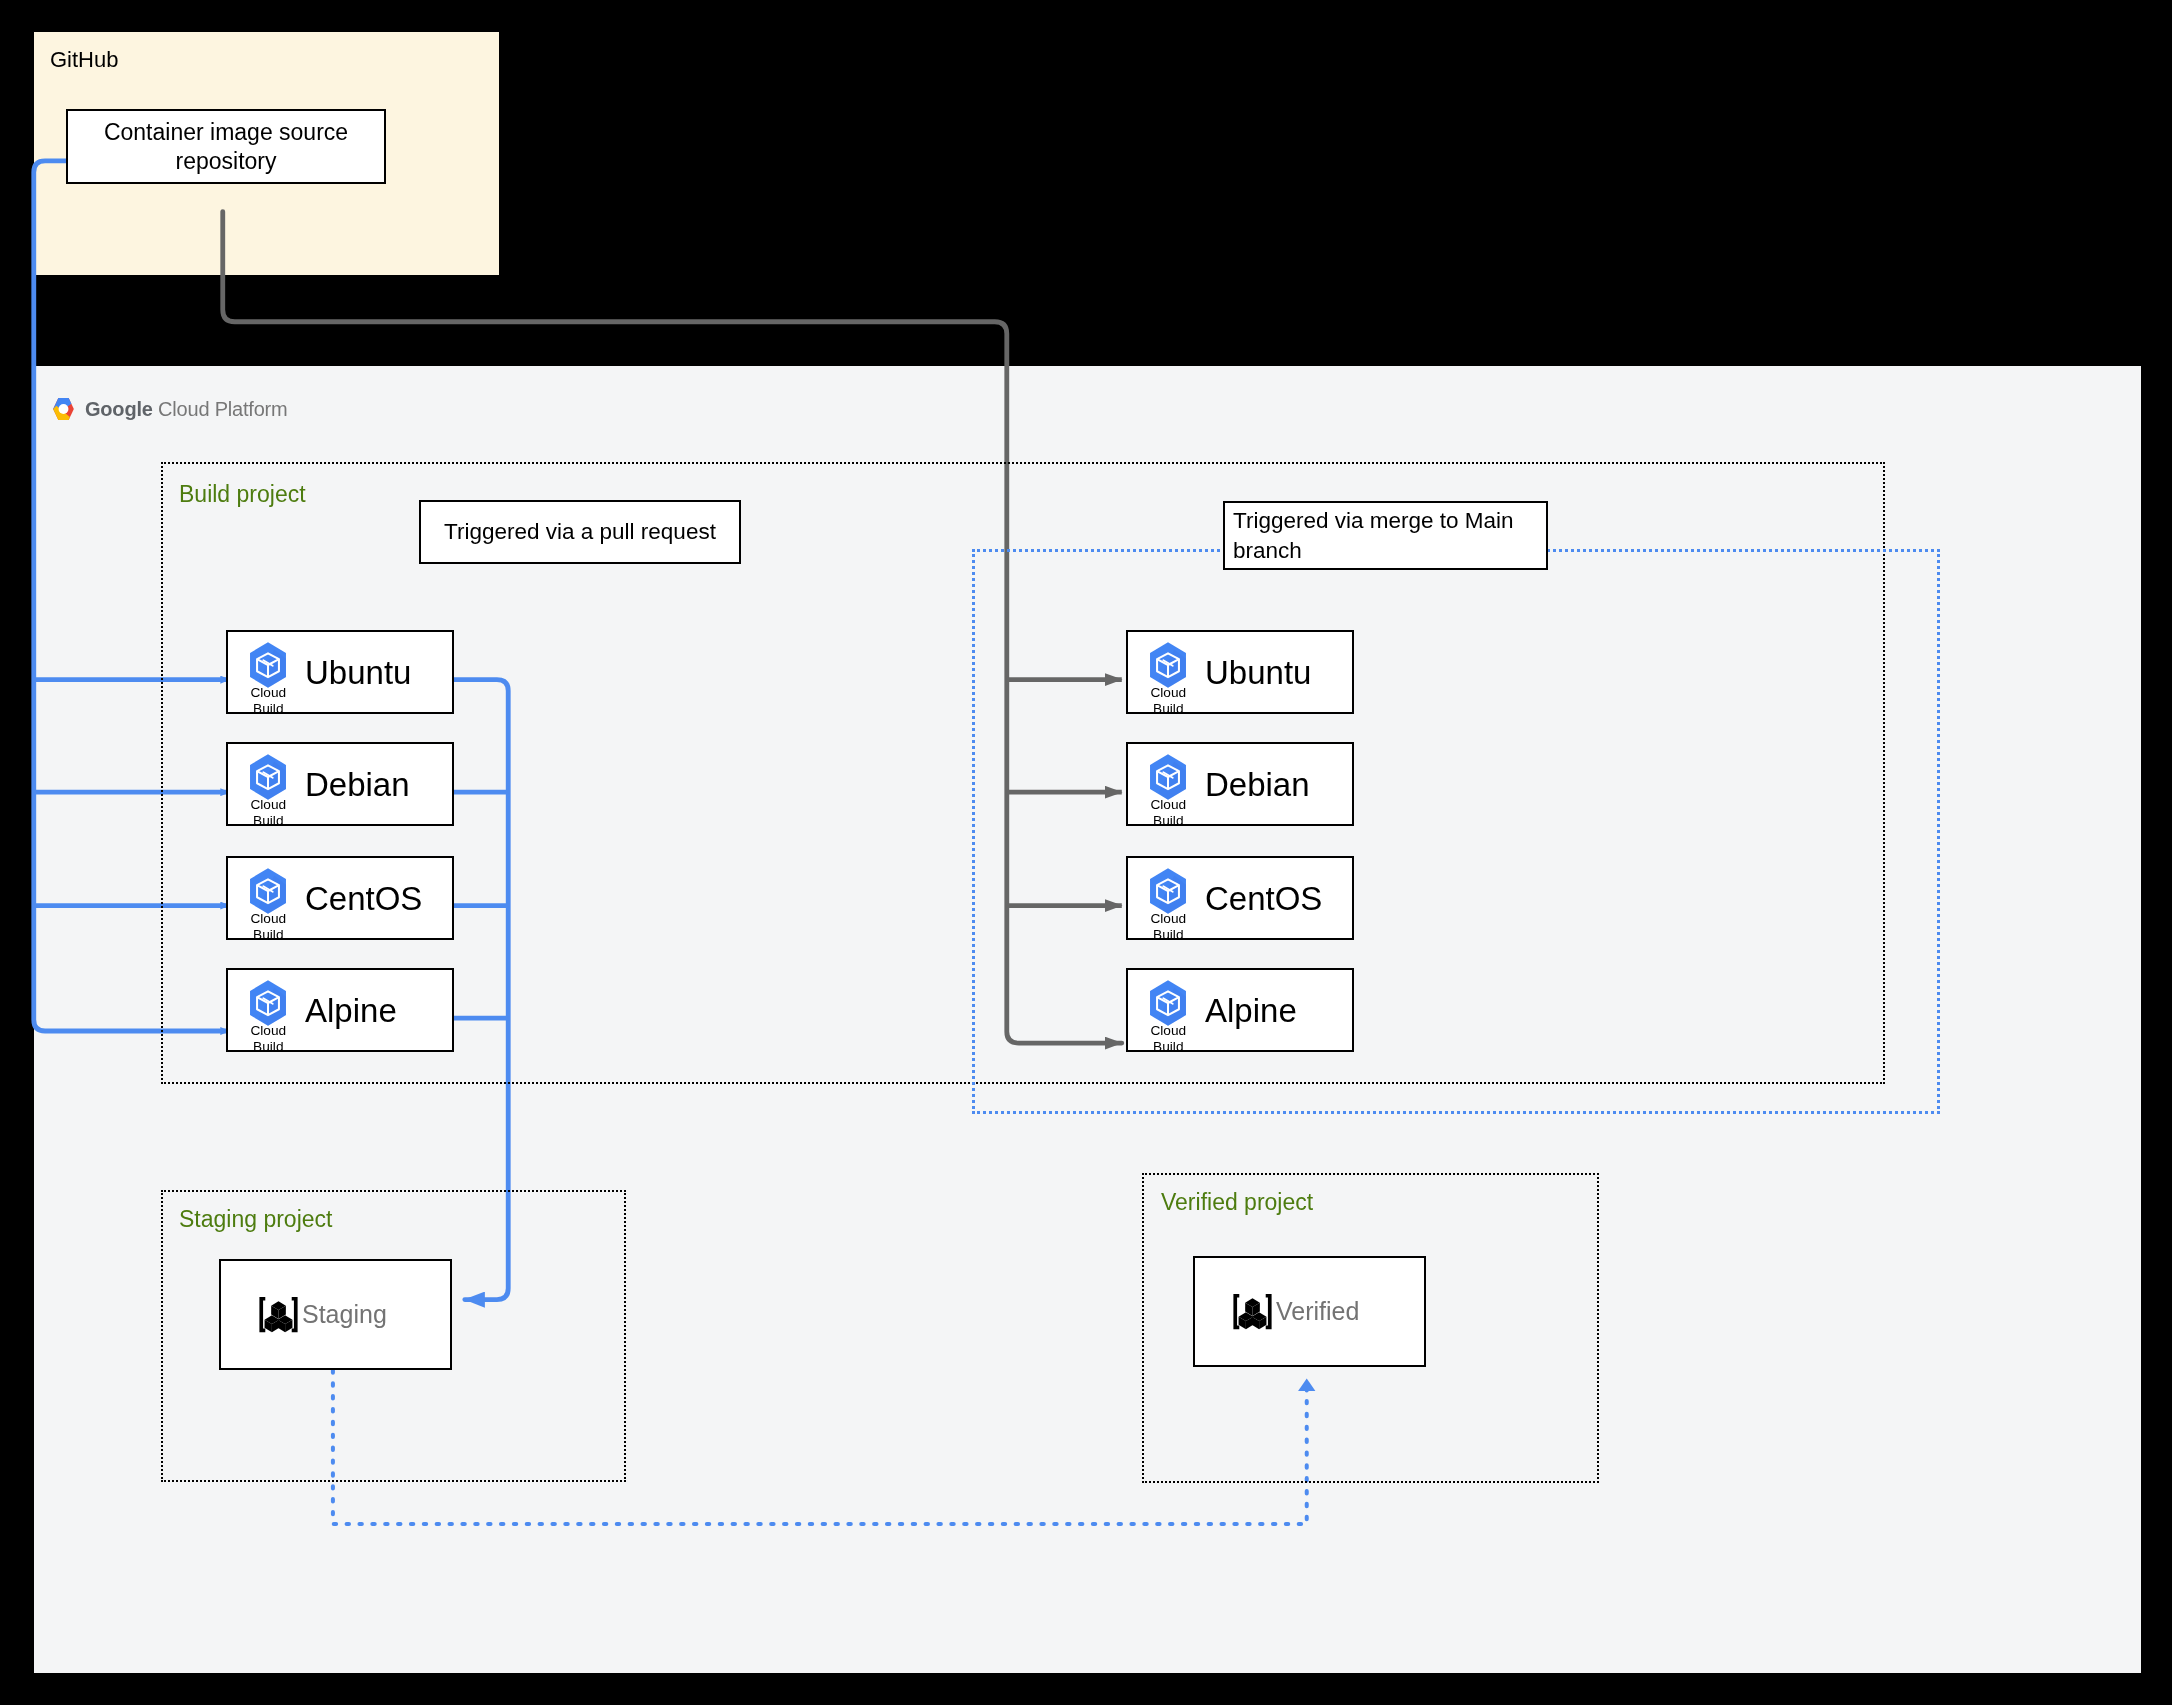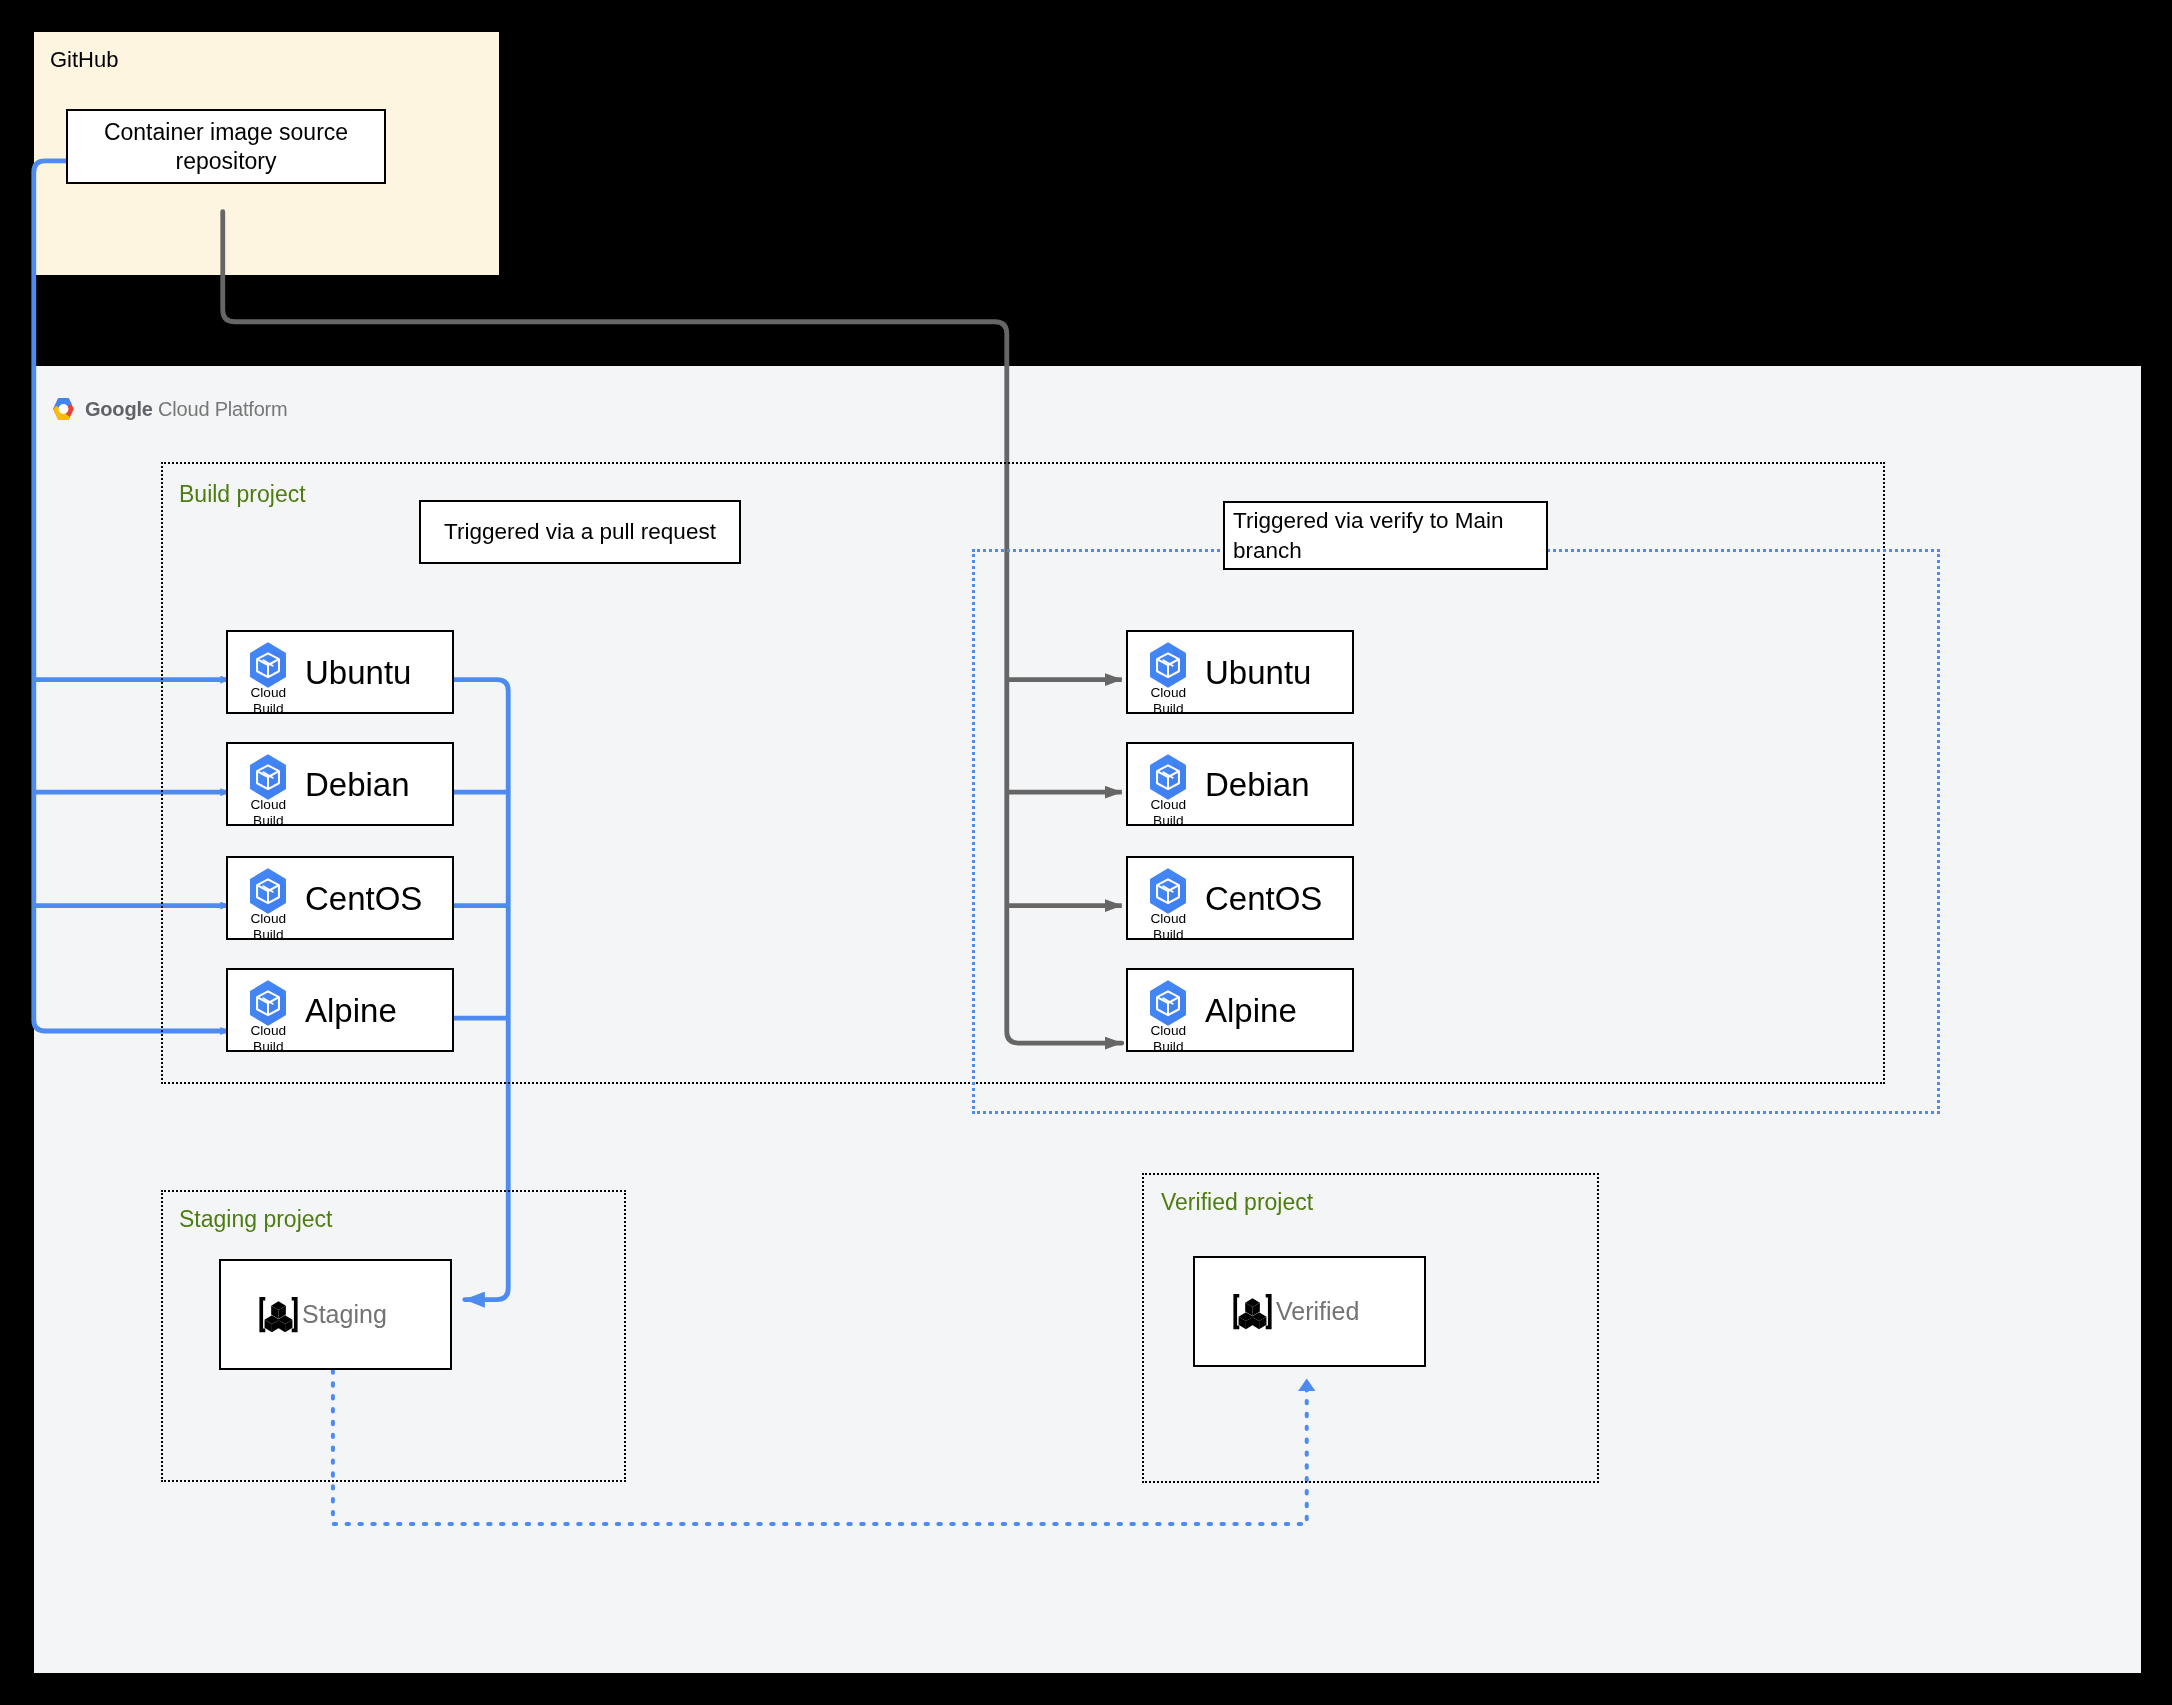--- a/index.html
+++ b/index.html
@@ -206,21 +206,21 @@
     </svg>
     <div class="gcp-word"><b>Google</b><span> Cloud Platform</span></div>
   </div>
 
   <div class="group-box" style="left:161px; top:462px; width:1724px; height:622px;"></div>
   <div class="group-label" style="left:179px; top:481px;">Build project</div>
 
   <div class="dashed-blue-region" style="left:972px; top:549px; width:968px; height:565px;"></div>
 
   <div class="note" style="left:419px; top:500px; width:322px; height:64px;">Triggered via a pull request</div>
-  <div class="note" style="left:1223px; top:501px; width:325px; height:69px;">Triggered via verify to Main branch</div>
+  <div class="note" style="left:1223px; top:501px; width:325px; height:69px;">Triggered via merge to Main branch</div>
 
   <div class="cb-node" style="left:226px; top:630px; width:228px; height:84px;">
     <svg class="cb-icon" viewBox="0 0 64 64">
       <path d="M32,3 L55,16.5 L55,47.5 L32,61 L9,47.5 L9,16.5 Z" fill="#4285f4"></path>
       <path d="M40,12 L55,24 L55,47.5 L32,61 L20,52 Z" fill="#3b78e7" opacity="0.35"></path>
       <path d="M32,17 L46,24.5 L46,40 L32,47.5 L18,40 L18,24.5 Z" fill="none" stroke="#ffffff" stroke-width="2.6" stroke-linejoin="round"></path>
       <path d="M18,24.5 L32,32 L46,24.5 M32,32 L32,47.5" fill="none" stroke="#ffffff" stroke-width="2.6" stroke-linejoin="round"></path>
       <path d="M26,26 L38,33" fill="none" stroke="#ffffff" stroke-width="2.4" stroke-linecap="round"></path>
     </svg>
     <div class="cb-sub"><span>Cloud</span><br><span>Build</span></div>

